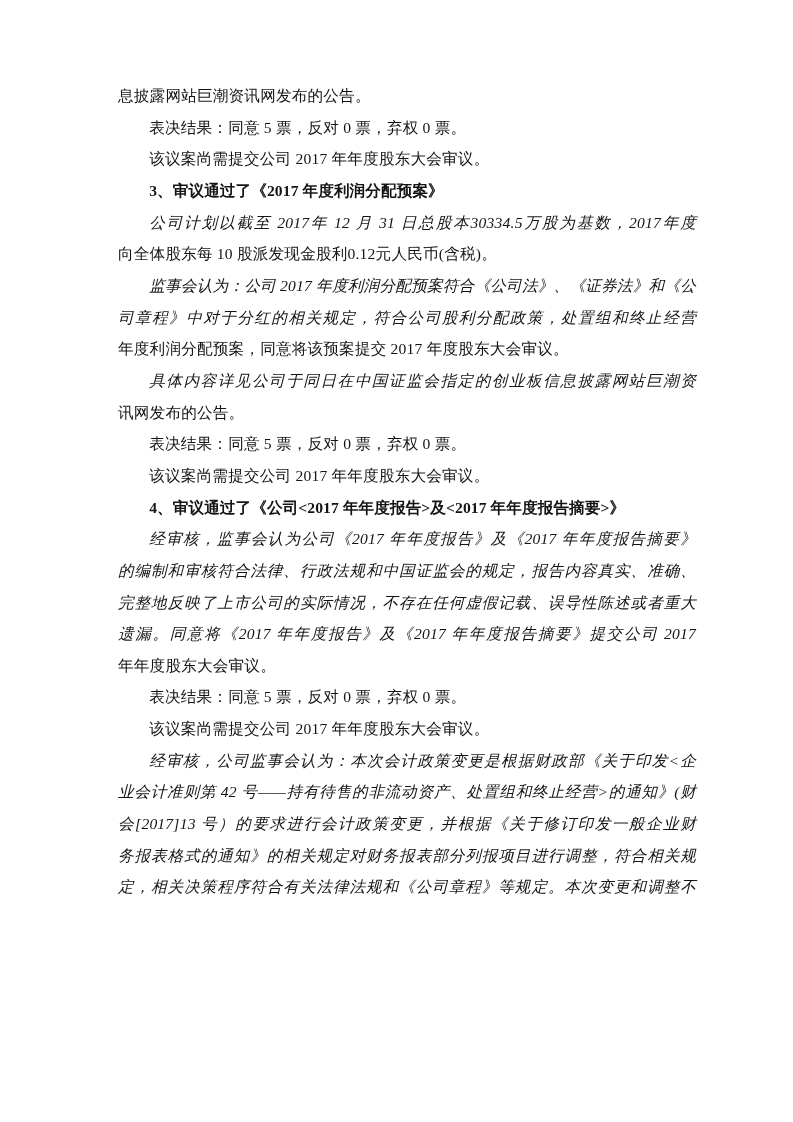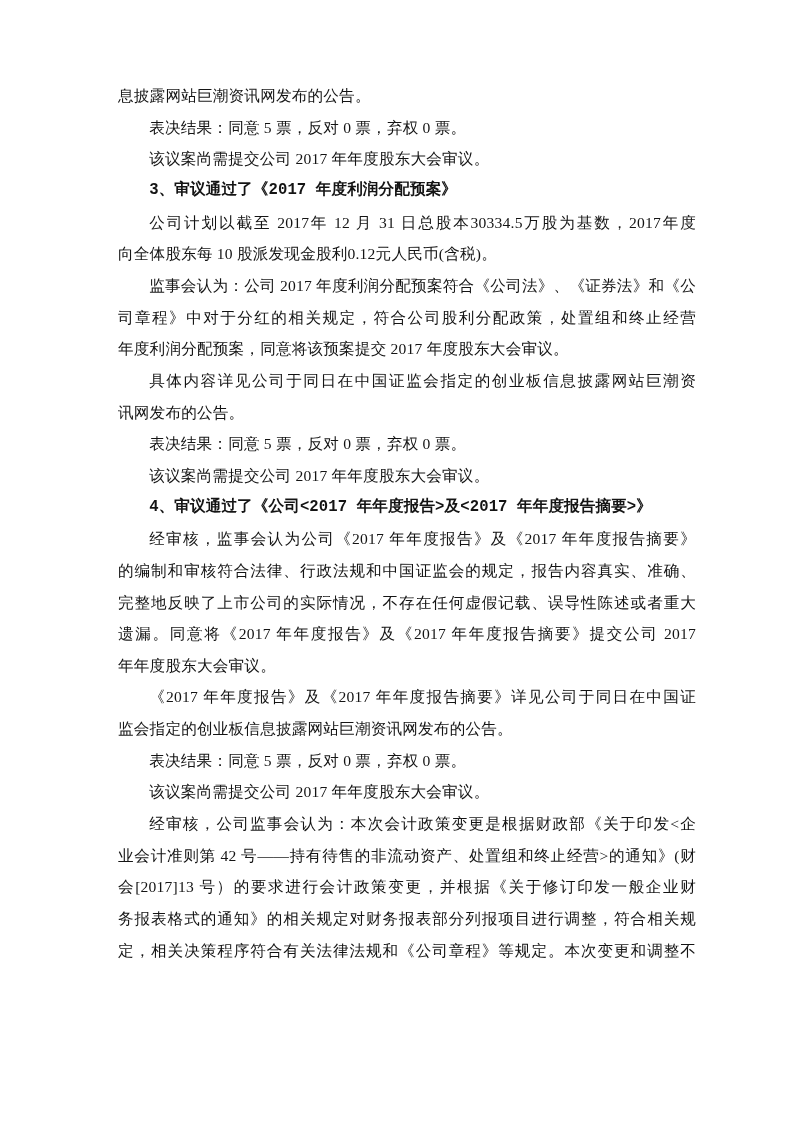--- a/index.html
+++ b/index.html
@@ -29,27 +29,28 @@
     font-family: "Liberation Serif", "DejaVu Serif", serif;
     font-size: 15.6px;
     line-height: 31.65px;
     color: #141414;
     text-align: justify;
     letter-spacing: 0.2px;
   }
   
   .line.full {
     text-align-last: justify;
+    font-style: italic;
   }
   
   .line.indent {
     text-indent: 2em;
   }
   .para.heading .line {
-    font-family: Liberation Mono, monospace;
+    font-family: Liberation Serif, serif;
     font-weight: 700;
     letter-spacing: 0.1px;
   }
 </style>
 </head>
 <body>
 
 <div class="page">
   <div class="content">
       <div class="para body">
@@ -87,24 +88,20 @@
         <div class="line indent">4、审议通过了《公司&lt;2017 年年度报告&gt;及&lt;2017 年年度报告摘要&gt;》</div>
       </div>
       <div class="para body">
         <div class="line full indent">经审核，监事会认为公司《2017 年年度报告》及《2017 年年度报告摘要》</div>
         <div class="line full">的编制和审核符合法律、行政法规和中国证监会的规定，报告内容真实、准确、</div>
         <div class="line full">完整地反映了上市公司的实际情况，不存在任何虚假记载、误导性陈述或者重大</div>
         <div class="line full">遗漏。同意将《2017 年年度报告》及《2017 年年度报告摘要》提交公司 2017</div>
         <div class="line">年年度股东大会审议。</div>
       </div>
       <div class="para body">
-        <div class="line full indent">《2017 年年度报告》及《2017 年年度报告摘要》详见公司于同日在中国证</div>
-        <div class="line">监会指定的创业板信息披露网站巨潮资讯网发布的公告。</div>
-      </div>
-      <div class="para body">
         <div class="line indent">表决结果：同意 5 票，反对 0 票，弃权 0 票。</div>
       </div>
       <div class="para body">
         <div class="line indent">该议案尚需提交公司 2017 年年度股东大会审议。</div>
       </div>
       <div class="para body">
         <div class="line full indent">经审核，公司监事会认为：本次会计政策变更是根据财政部《关于印发&lt;企</div>
         <div class="line full">业会计准则第 42 号——持有待售的非流动资产、处置组和终止经营&gt;的通知》(财</div>
         <div class="line full">会[2017]13 号）的要求进行会计政策变更，并根据《关于修订印发一般企业财</div>
         <div class="line full">务报表格式的通知》的相关规定对财务报表部分列报项目进行调整，符合相关规</div>

